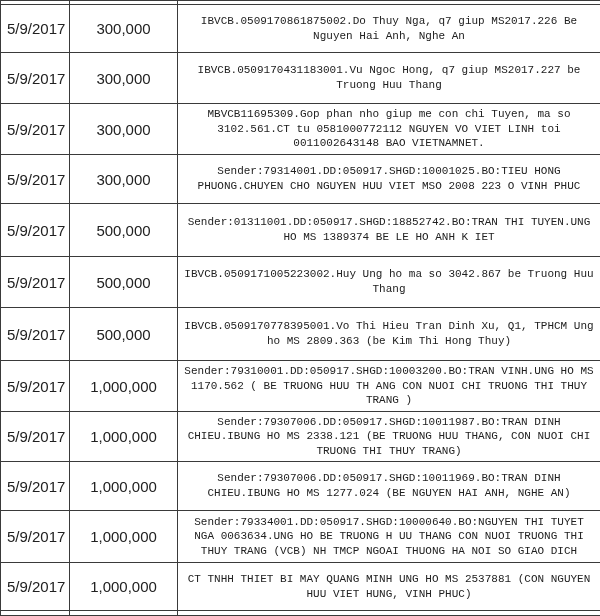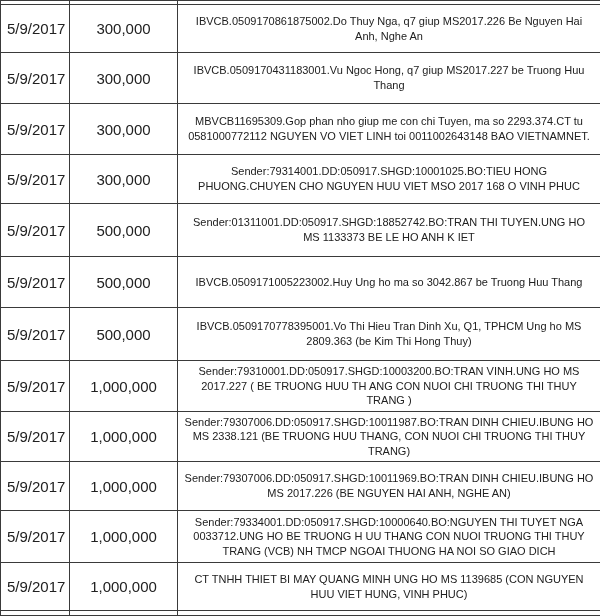--- a/index.html
+++ b/index.html
@@ -27,20 +27,21 @@
     padding: 1px 6px;
     overflow: hidden;
   }
   td.cell-date, td.cell-amount {
     font-size: 15px;
     white-space: nowrap;
   }
   td.cell-desc {
     font-size: 11px;
     line-height: 1.32;
+    font-family: Liberation Mono, monospace;
   }
   tr.partial-row td { padding: 0; }
   tbody tr:nth-child(1)  { height: 4px; }
   tbody tr:nth-child(2)  { height: 48px; }
   tbody tr:nth-child(3)  { height: 51px; }
   tbody tr:nth-child(4)  { height: 51px; }
   tbody tr:nth-child(5)  { height: 49px; }
   tbody tr:nth-child(6)  { height: 53px; }
   tbody tr:nth-child(7)  { height: 51px; }
   tbody tr:nth-child(8)  { height: 53px; }
@@ -76,75 +77,75 @@
 
     <tr>
       <td class="cell-date">5/9/2017</td>
       <td class="cell-amount">300,000</td>
       <td class="cell-desc">IBVCB.0509170431183001.Vu Ngoc Hong, q7 giup MS2017.227 be Truong Huu Thang</td>
     </tr>
 
     <tr>
       <td class="cell-date">5/9/2017</td>
       <td class="cell-amount">300,000</td>
-      <td class="cell-desc">MBVCB11695309.Gop phan nho giup me con chi Tuyen, ma so 2293.374.CT tu 0581000772112 NGUYEN VO VIET LINH toi 0011002643148 BAO VIETNAMNET.</td>
+      <td class="cell-desc">MBVCB11695309.Gop phan nho giup me con chi Tuyen, ma so 3102.561.CT tu 0581000772112 NGUYEN VO VIET LINH toi 0011002643148 BAO VIETNAMNET.</td>
     </tr>
 
     <tr>
       <td class="cell-date">5/9/2017</td>
       <td class="cell-amount">300,000</td>
-      <td class="cell-desc">Sender:79314001.DD:050917.SHGD:10001025.BO:TIEU HONG PHUONG.CHUYEN CHO NGUYEN HUU VIET MSO 2017 168 O VINH PHUC</td>
+      <td class="cell-desc">Sender:79314001.DD:050917.SHGD:10001025.BO:TIEU HONG PHUONG.CHUYEN CHO NGUYEN HUU VIET MSO 2008 223 O VINH PHUC</td>
     </tr>
 
     <tr>
       <td class="cell-date">5/9/2017</td>
       <td class="cell-amount">500,000</td>
-      <td class="cell-desc">Sender:01311001.DD:050917.SHGD:18852742.BO:TRAN THI TUYEN.UNG HO MS 1133373 BE LE HO ANH K IET</td>
+      <td class="cell-desc">Sender:01311001.DD:050917.SHGD:18852742.BO:TRAN THI TUYEN.UNG HO MS 1389374 BE LE HO ANH K IET</td>
     </tr>
 
     <tr>
       <td class="cell-date">5/9/2017</td>
       <td class="cell-amount">500,000</td>
       <td class="cell-desc">IBVCB.0509171005223002.Huy Ung ho ma so 3042.867 be Truong Huu Thang</td>
     </tr>
 
     <tr>
       <td class="cell-date">5/9/2017</td>
       <td class="cell-amount">500,000</td>
       <td class="cell-desc">IBVCB.0509170778395001.Vo Thi Hieu Tran Dinh Xu, Q1, TPHCM Ung ho MS 2809.363 (be Kim Thi Hong Thuy)</td>
     </tr>
 
     <tr>
       <td class="cell-date">5/9/2017</td>
       <td class="cell-amount">1,000,000</td>
-      <td class="cell-desc">Sender:79310001.DD:050917.SHGD:10003200.BO:TRAN VINH.UNG HO MS 2017.227 ( BE TRUONG HUU TH ANG CON NUOI CHI TRUONG THI THUY TRANG )</td>
+      <td class="cell-desc">Sender:79310001.DD:050917.SHGD:10003200.BO:TRAN VINH.UNG HO MS 1170.562 ( BE TRUONG HUU TH ANG CON NUOI CHI TRUONG THI THUY TRANG )</td>
     </tr>
 
     <tr>
       <td class="cell-date">5/9/2017</td>
       <td class="cell-amount">1,000,000</td>
       <td class="cell-desc">Sender:79307006.DD:050917.SHGD:10011987.BO:TRAN DINH CHIEU.IBUNG HO MS 2338.121 (BE TRUONG HUU THANG, CON NUOI CHI TRUONG THI THUY TRANG)</td>
     </tr>
 
     <tr>
       <td class="cell-date">5/9/2017</td>
       <td class="cell-amount">1,000,000</td>
-      <td class="cell-desc">Sender:79307006.DD:050917.SHGD:10011969.BO:TRAN DINH CHIEU.IBUNG HO MS 2017.226 (BE NGUYEN HAI ANH, NGHE AN)</td>
+      <td class="cell-desc">Sender:79307006.DD:050917.SHGD:10011969.BO:TRAN DINH CHIEU.IBUNG HO MS 1277.024 (BE NGUYEN HAI ANH, NGHE AN)</td>
     </tr>
 
     <tr>
       <td class="cell-date">5/9/2017</td>
       <td class="cell-amount">1,000,000</td>
-      <td class="cell-desc">Sender:79334001.DD:050917.SHGD:10000640.BO:NGUYEN THI TUYET NGA 0033712.UNG HO BE TRUONG H UU THANG CON NUOI TRUONG THI THUY TRANG (VCB) NH TMCP NGOAI THUONG HA NOI SO GIAO DICH</td>
+      <td class="cell-desc">Sender:79334001.DD:050917.SHGD:10000640.BO:NGUYEN THI TUYET NGA 0063634.UNG HO BE TRUONG H UU THANG CON NUOI TRUONG THI THUY TRANG (VCB) NH TMCP NGOAI THUONG HA NOI SO GIAO DICH</td>
     </tr>
 
     <tr>
       <td class="cell-date">5/9/2017</td>
       <td class="cell-amount">1,000,000</td>
-      <td class="cell-desc">CT TNHH THIET BI MAY QUANG MINH UNG HO MS 1139685 (CON NGUYEN HUU VIET HUNG, VINH PHUC)</td>
+      <td class="cell-desc">CT TNHH THIET BI MAY QUANG MINH UNG HO MS 2537881 (CON NGUYEN HUU VIET HUNG, VINH PHUC)</td>
     </tr>
 
     <tr class="partial-row">
       <td></td>
       <td></td>
       <td></td>
     </tr>
 
   </tbody>
 </table>

